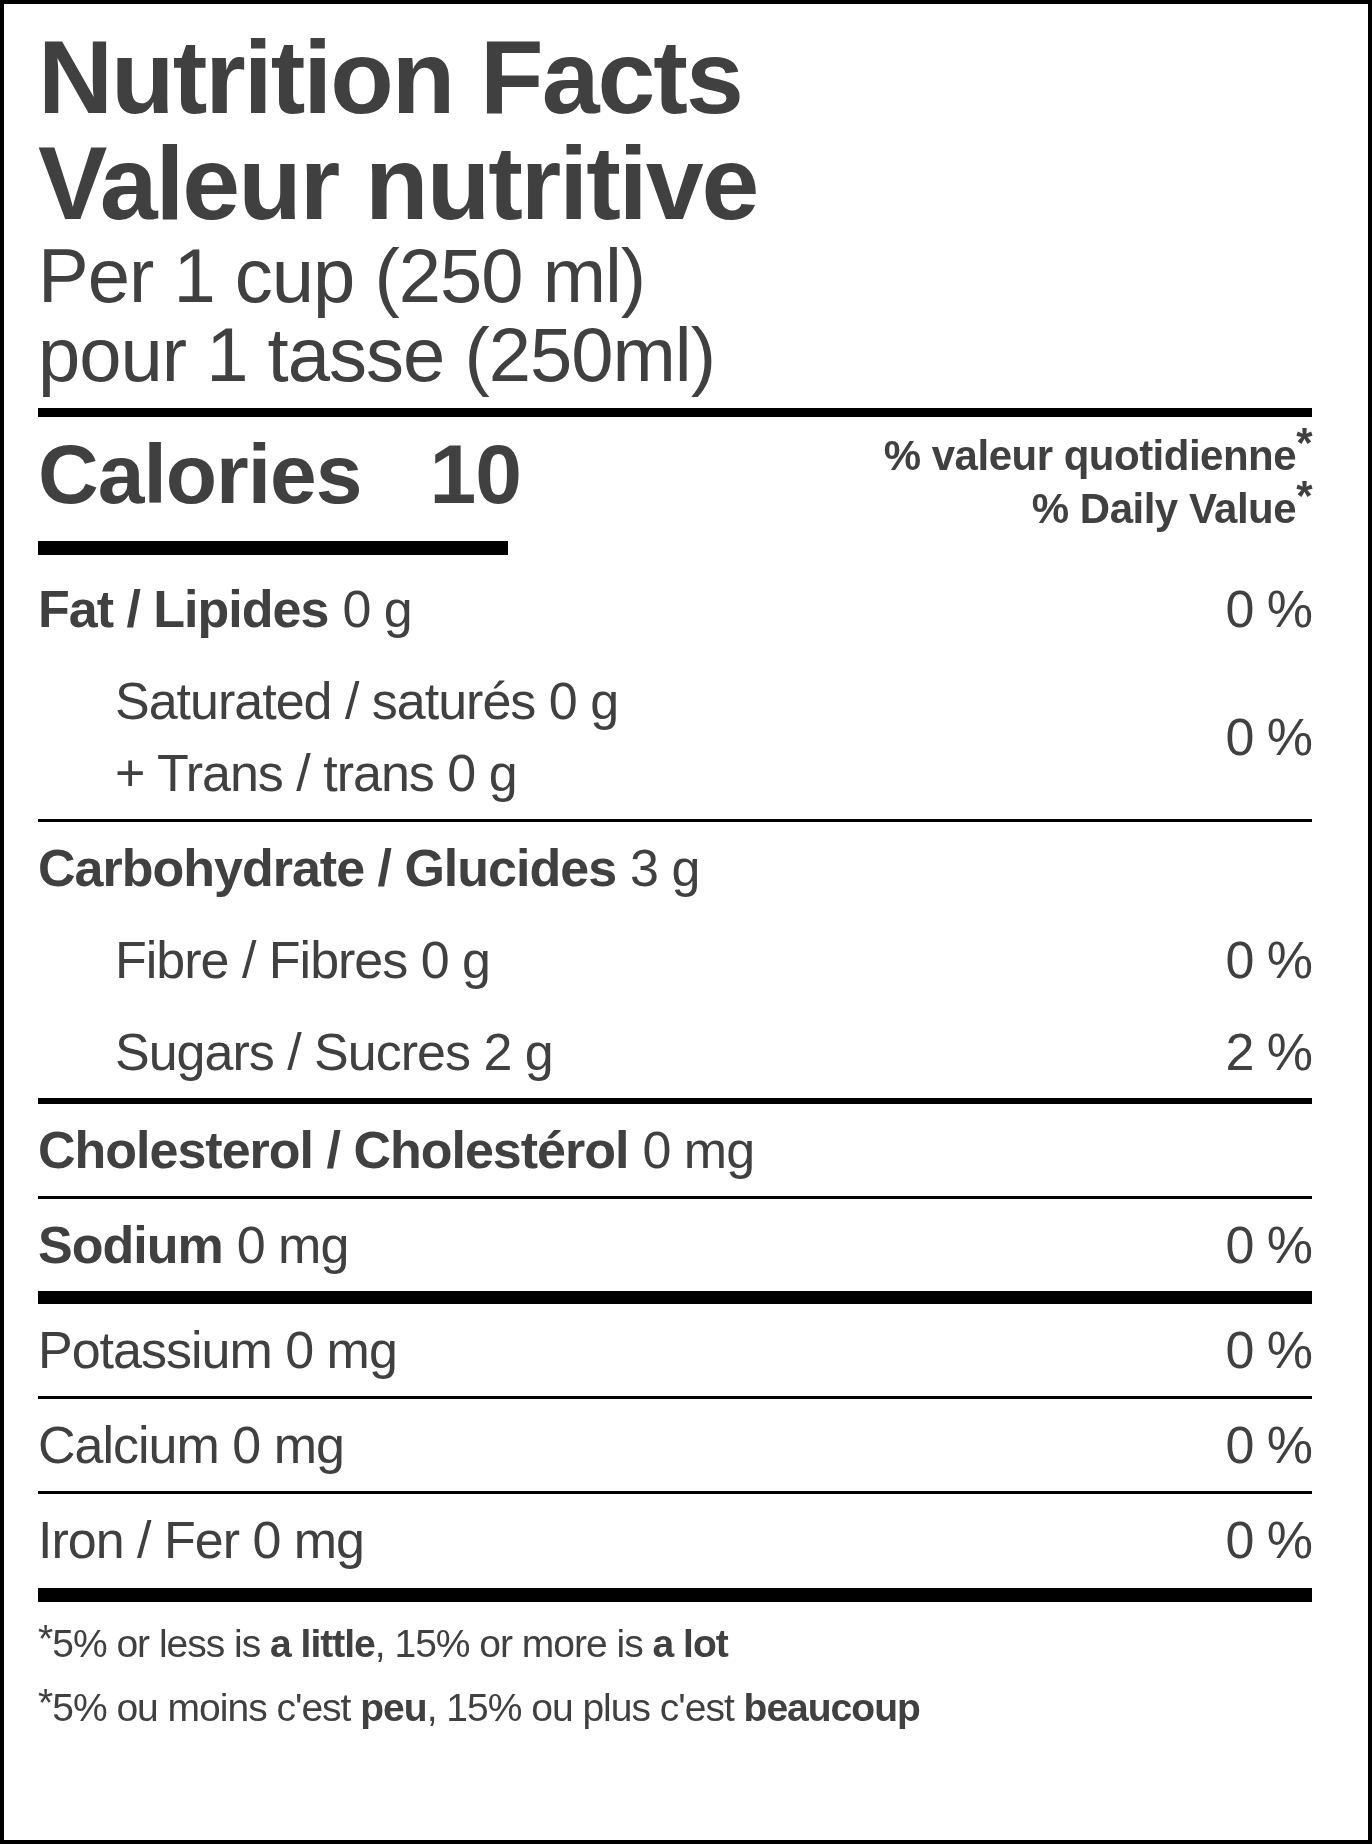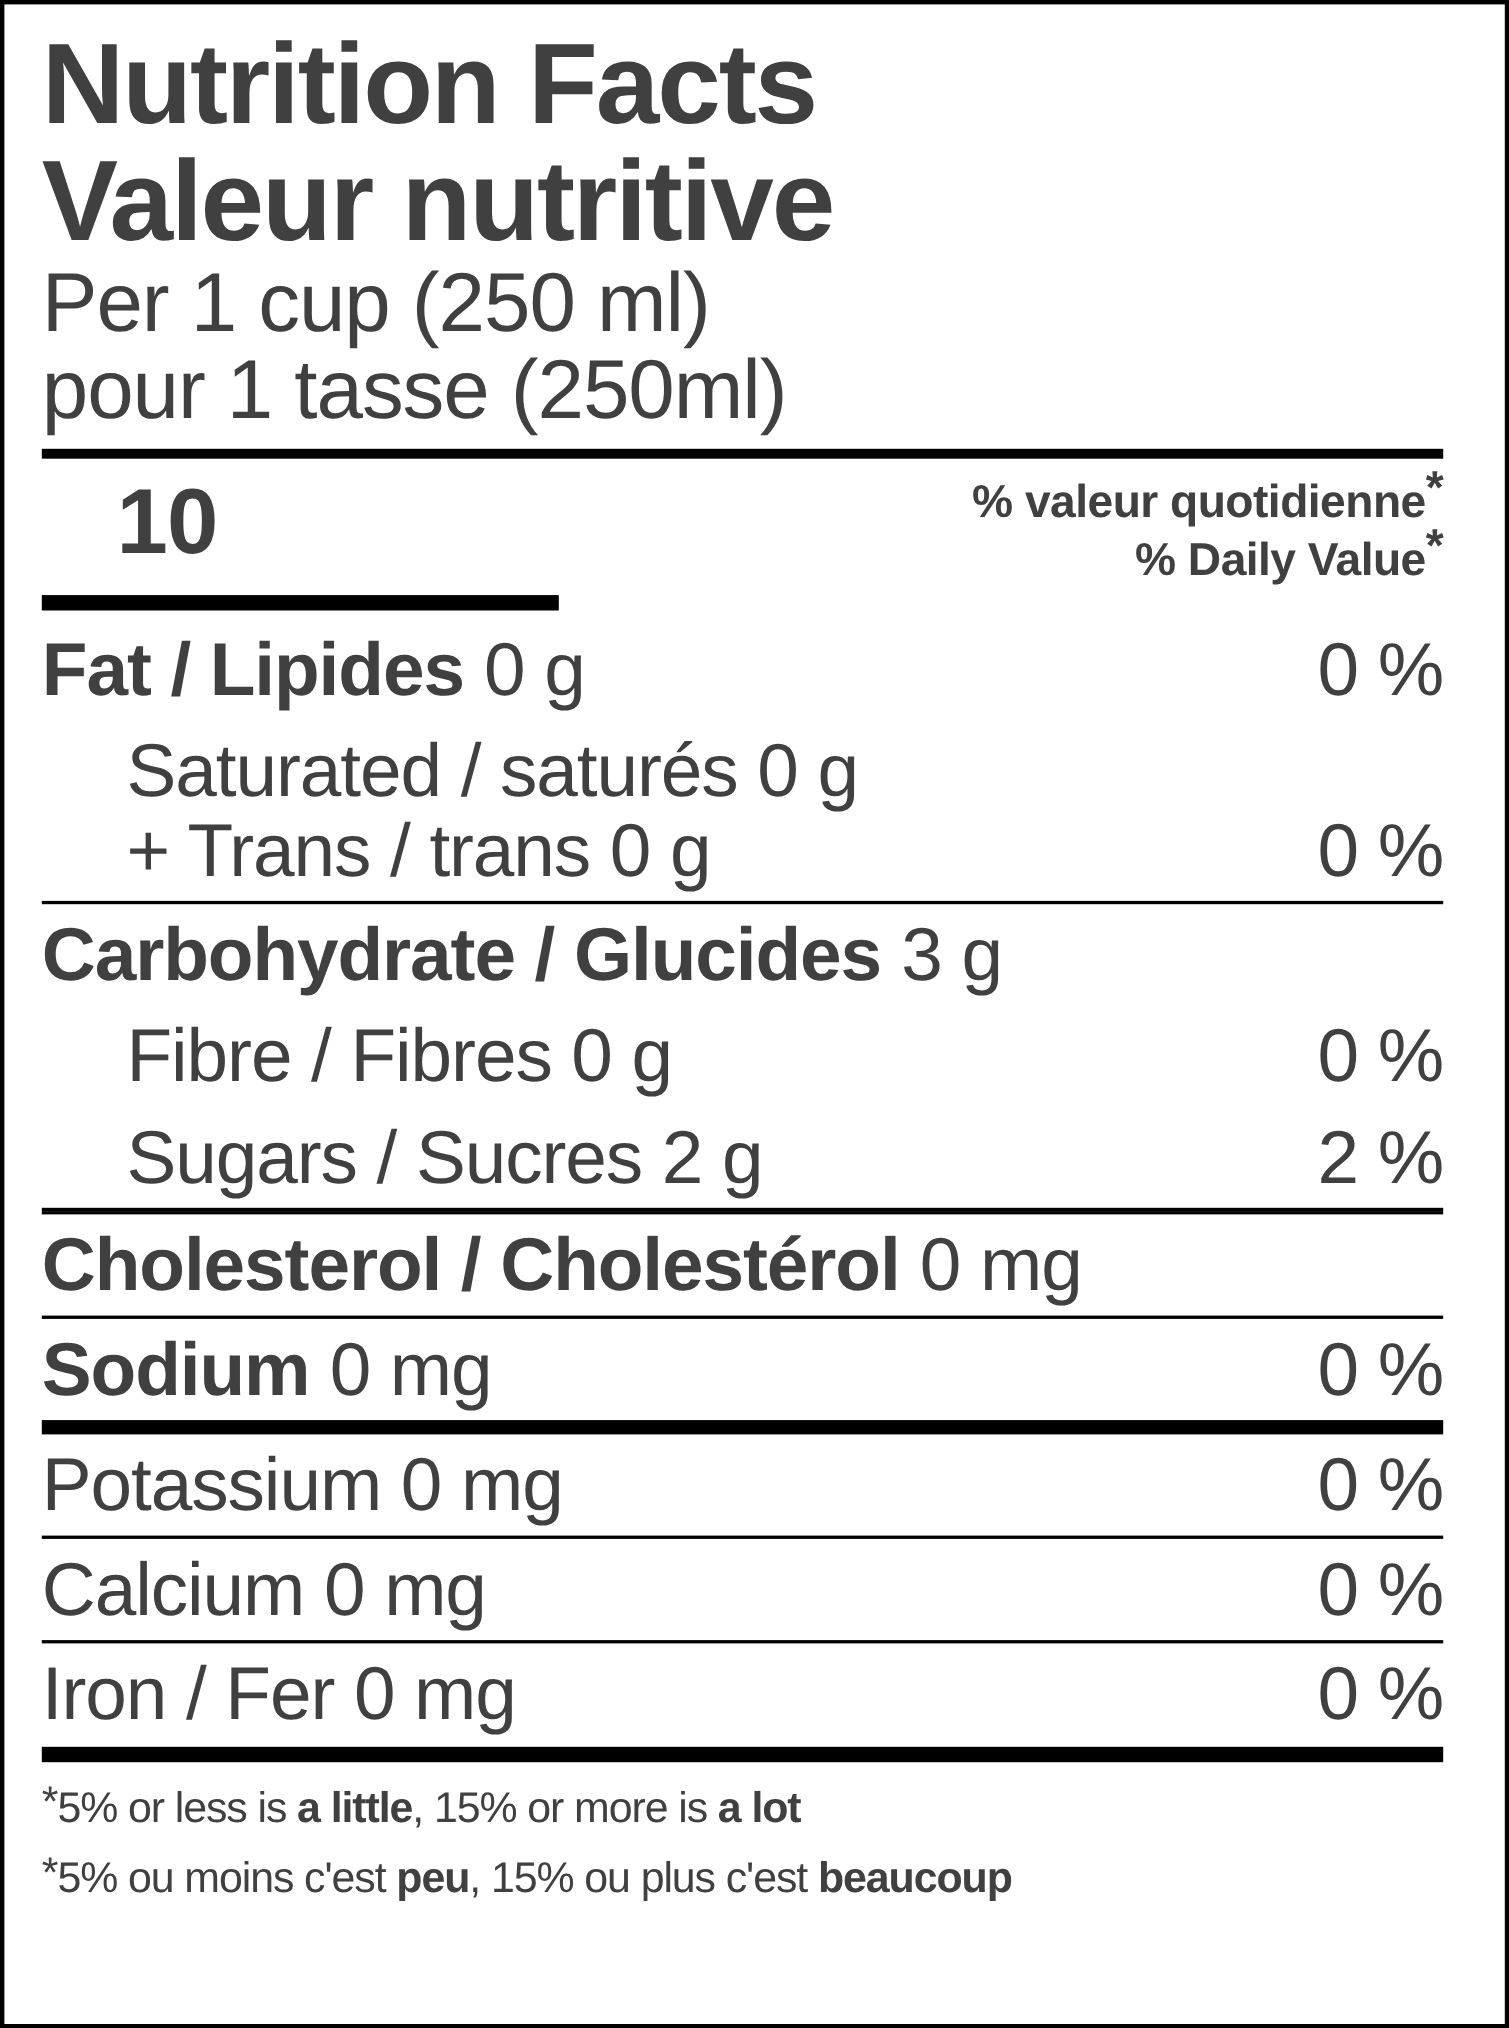--- a/index.html
+++ b/index.html
@@ -50,22 +50,22 @@
     line-height: 53px;
     padding-top: 4px;
     letter-spacing: -0.5px;
   }
   .ast { position: relative; top: -0.32em; }
   .bar-cal { width: 470px; height: 14px; margin-top: 6px; }
   .rows { margin-top: 8px; }
   .row {
     display: flex;
     justify-content: space-between;
-    align-items: flex-end;
-    font-size: 68px;
+    align-items: center;
+    font-size: 52px;
     line-height: 72px;
     letter-spacing: -1px;
     padding: 10px 0;
     gap: 36px;
   }
   .row .lbl b { font-weight: bold; }
   .amt { margin-left: 0.27em; }
   .indent .lbl { padding-left: 77px; }
   .dv { white-space: nowrap; }
   .rule { height: 3px; background: #000000; }
@@ -89,20 +89,21 @@
   <h1 class="title">Nutrition Facts</h1>
   <h1 class="title">Valeur nutritive</h1>
 
   <div class="serving">Per 1 cup (250 ml)</div>
   <div class="serving">pour 1 tasse (250ml)</div>
 
   <div class="bar bar-top"></div>
 
   <div class="cal-section">
     <div class="cal-left">
+      <span class="cal-lbl">Calories</span>
       <span class="cal-val">10</span>
     </div>
     <div class="dv-head">
       <div><span>% valeur quotidienne</span><span class="ast">*</span></div>
       <div><span>% Daily Value</span><span class="ast">*</span></div>
     </div>
   </div>
 
   <div class="bar bar-cal"></div>
 

